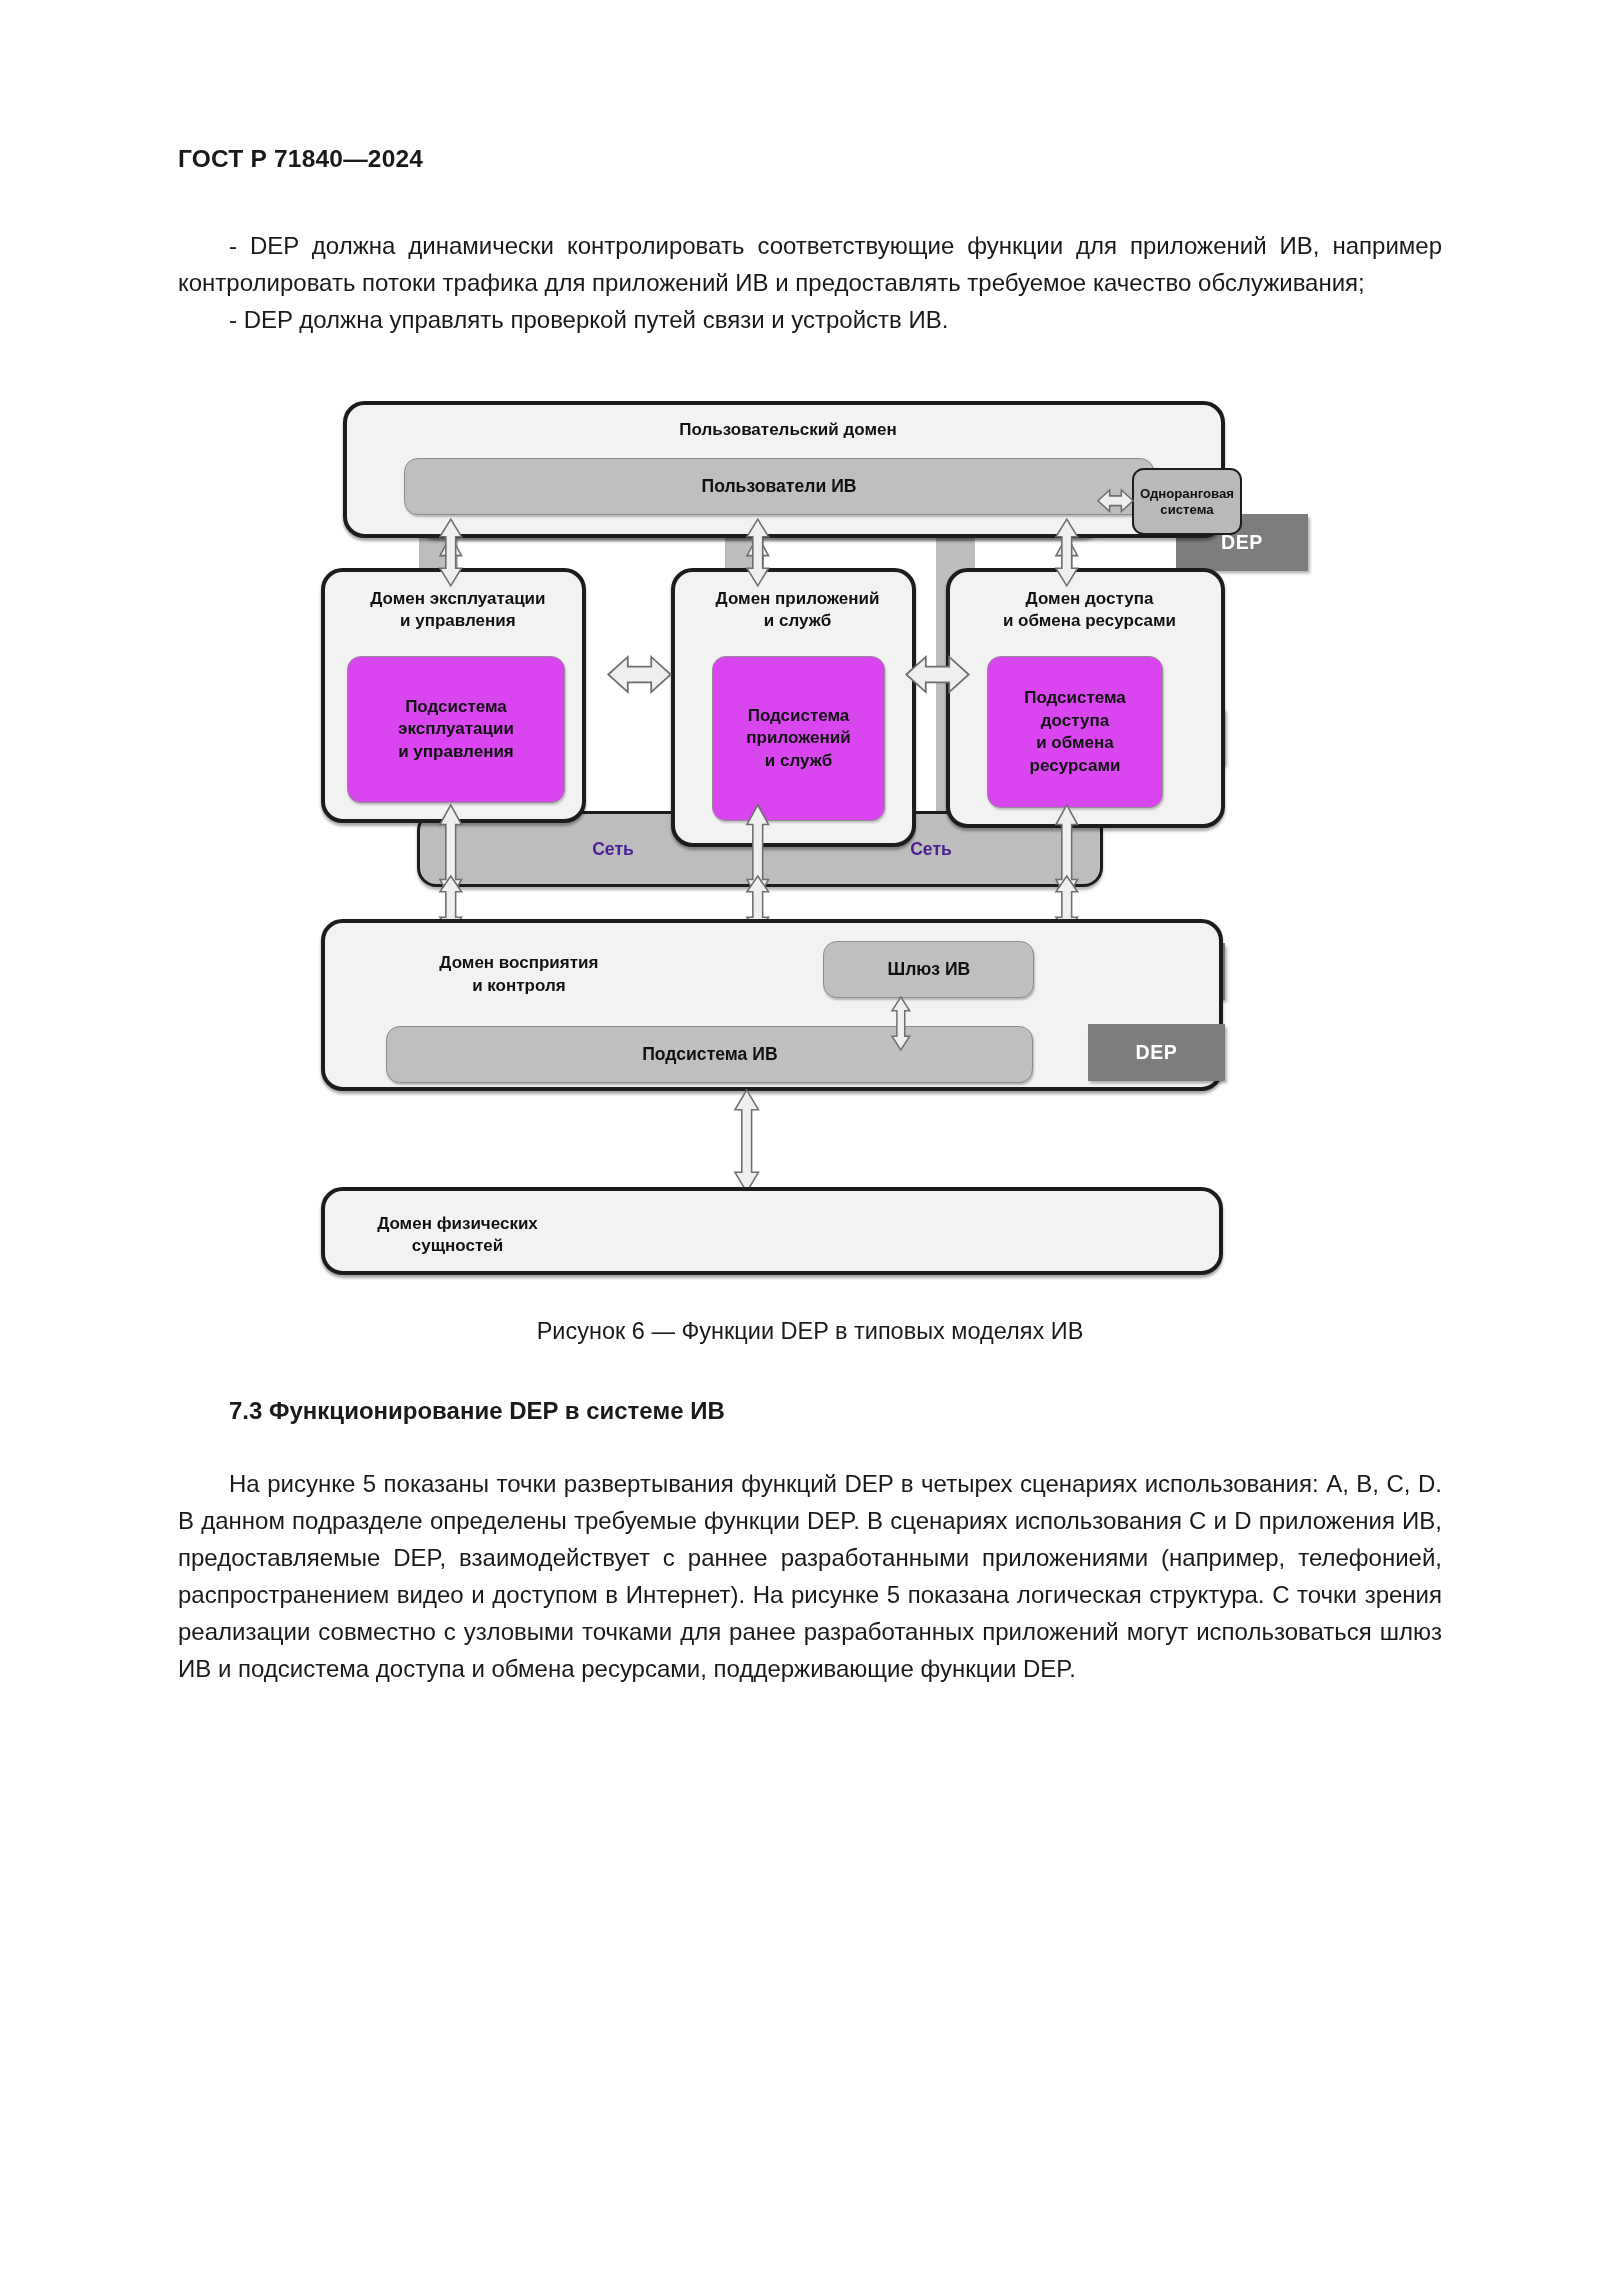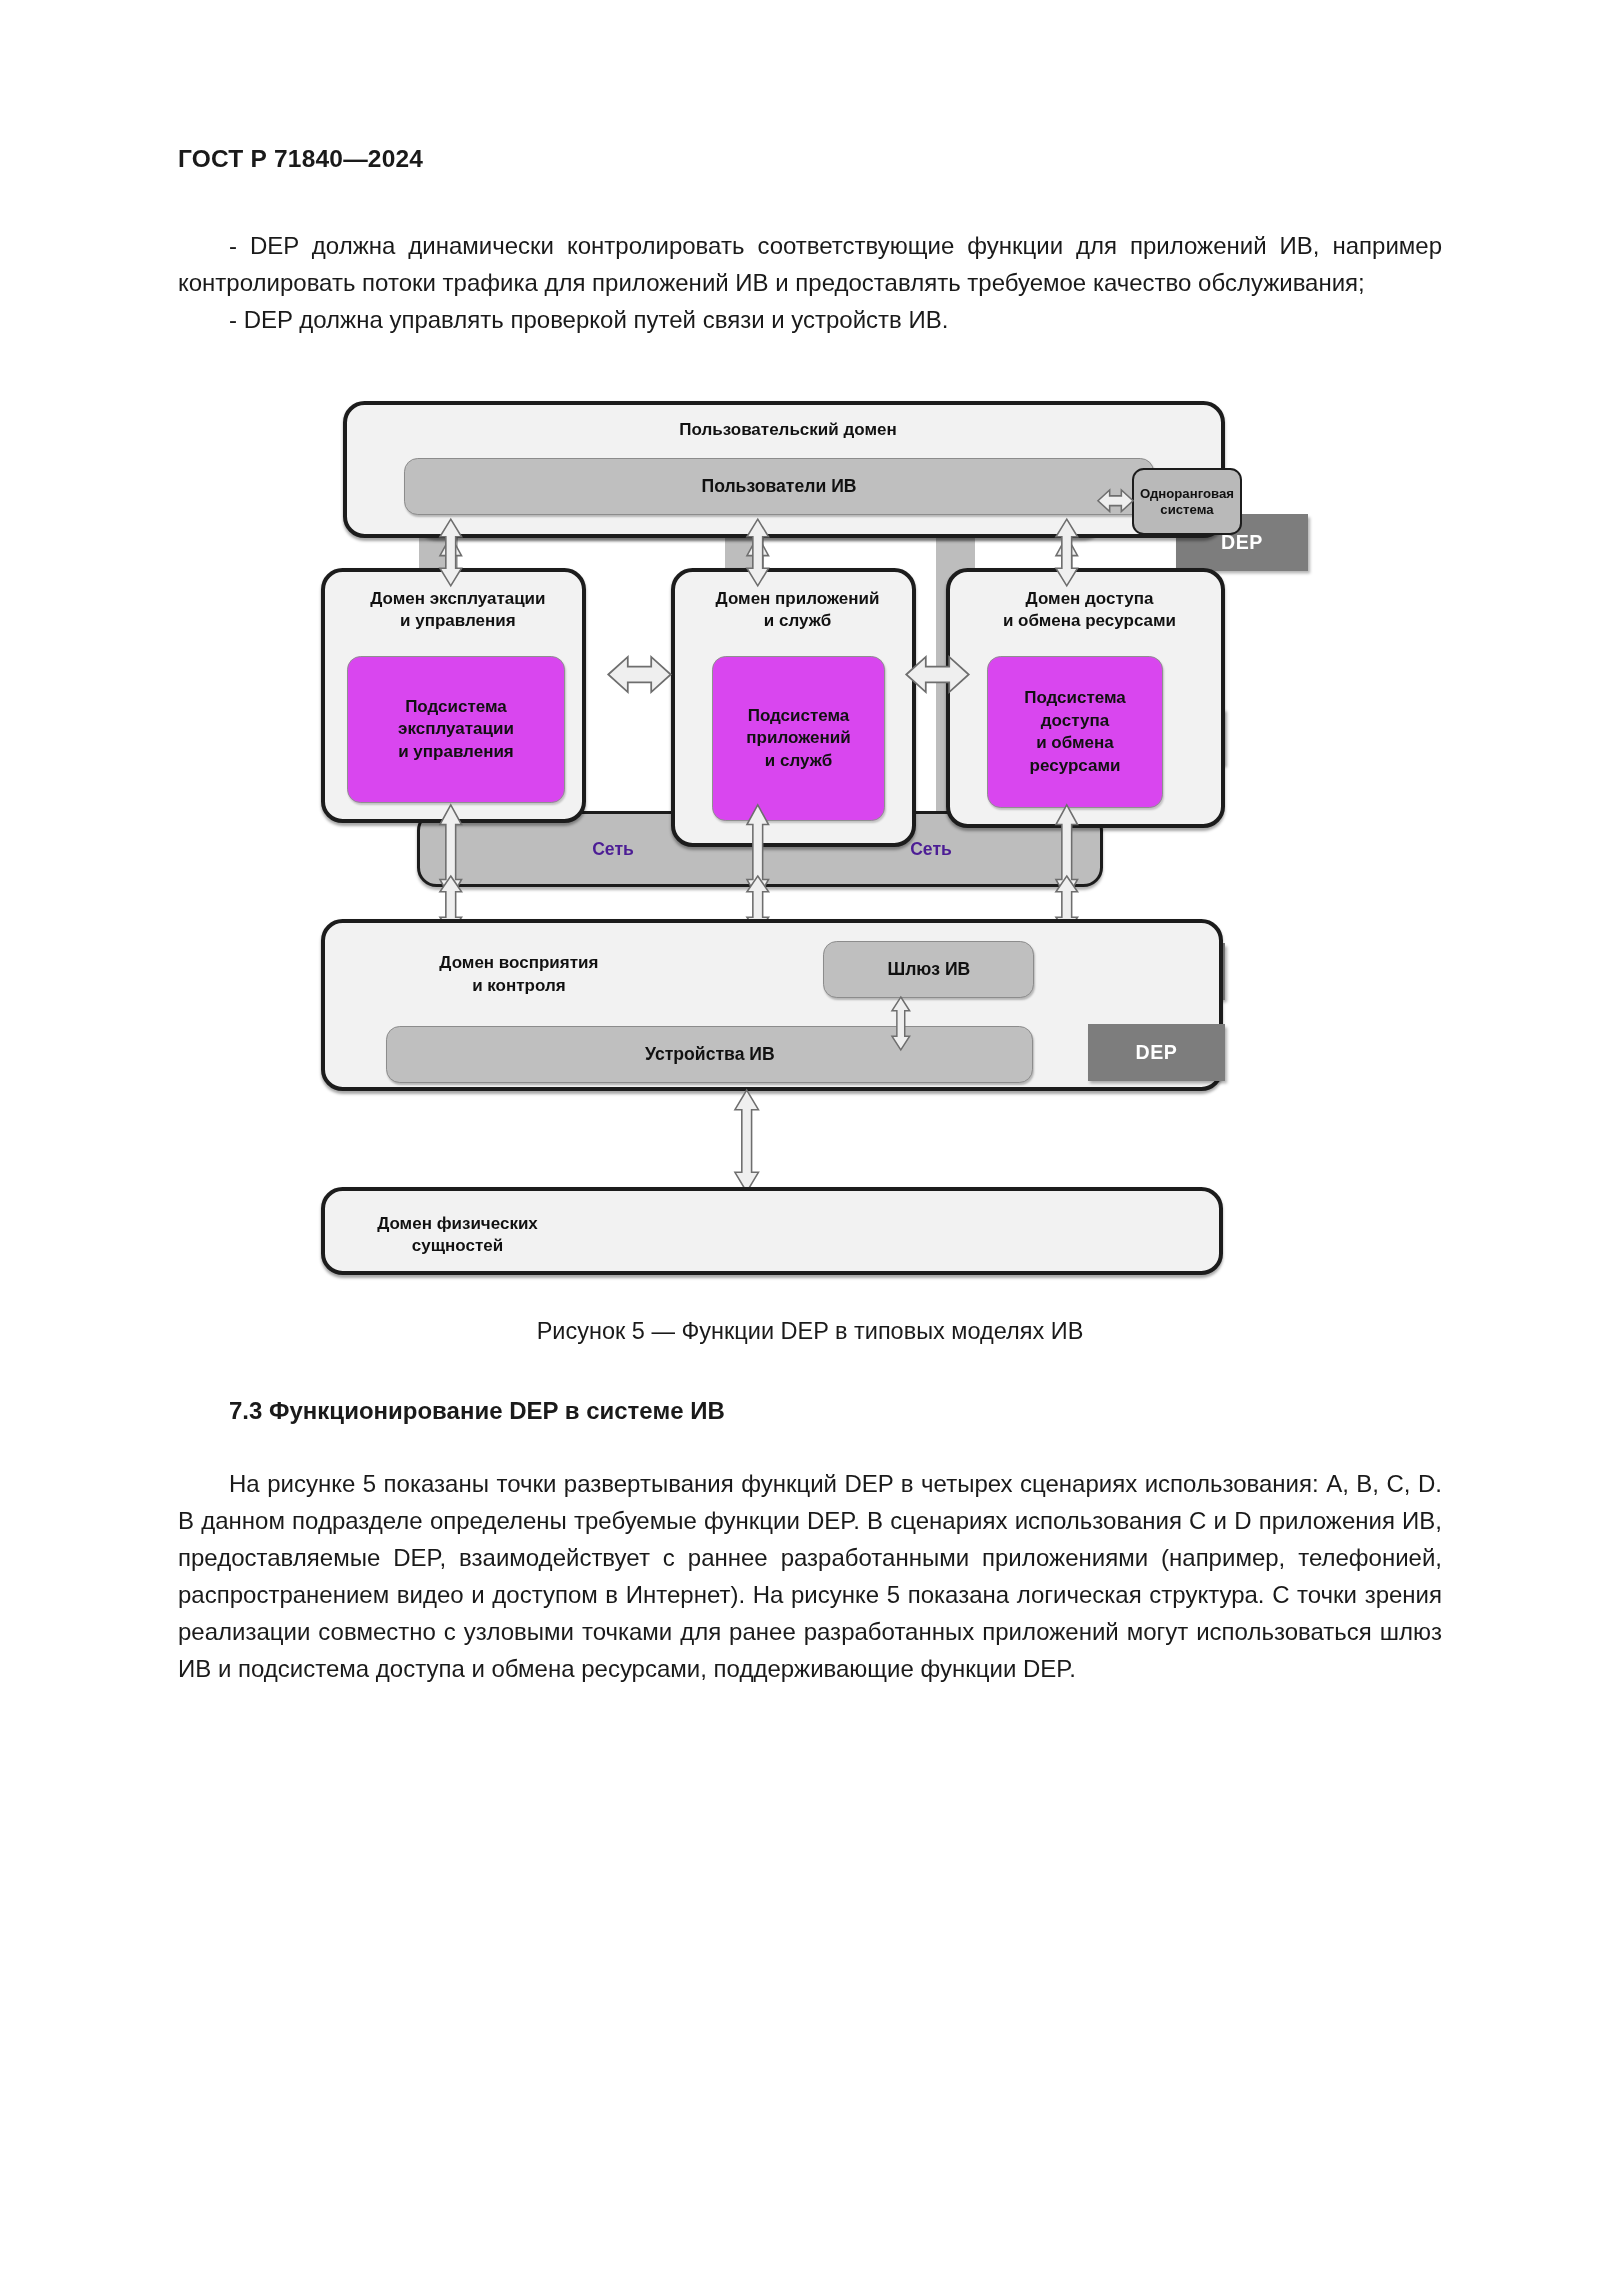--- a/index.html
+++ b/index.html
@@ -350,21 +350,21 @@
       </svg>
     </div>
 
     <div class="dep" style="left:794px; top:571px; width:137px; height:57px;">DEP</div>
     <div class="dep" style="left:794px; top:616px; width:137px; height:0px;">DEP</div>
 
     <div class="dbox" style="left:27.4px; top:547px; width:902px; height:172px;">
       <div class="dbox-label" style="left:76px; top:29px; width:235px; text-align:center;">Домен восприятия
 и контроля</div>
       <div class="bar" style="left:498px; top:17.6px; width:211px; height:57px;">Шлюз ИВ</div>
-      <div class="bar" style="left:61px; top:103px; width:647px; height:57px;">Устройства ИВ</div>
+      <div class="bar" style="left:61px; top:103px; width:647px; height:57px;">Подсистема ИВ</div>
     </div>
 
     <div class="dep" style="left:794px; top:652px; width:137px; height:57px;">DEP</div>
 
     <div class="arrow-v" style="left:596px; top:623px;">
       <svg width="21.6" height="57" viewBox="0 0 22 58">
         <polygon points="11,2 20,16 15,16 15,42 20,42 11,56 2,42 7,42 7,16 2,16" fill="#efefef" stroke="#6e6e6e" stroke-width="1.5"></polygon>
       </svg>
     </div>
 
@@ -374,21 +374,21 @@
       </svg>
     </div>
 
     <div class="dbox" style="left:27.4px; top:815px; width:902px; height:88px;">
       <div class="dbox-label" style="left:19.6px; top:21.6px; width:225px; text-align:center;">Домен физических
 сущностей</div>
     </div>
 
   </div>
 
-  <div class="fig-caption">Рисунок 5 — Функции DEP в типовых моделях ИВ</div>
+  <div class="fig-caption">Рисунок 6 — Функции DEP в типовых моделях ИВ</div>
 
   <div class="section-heading">7.3 Функционирование DEP в системе ИВ</div>
 
   <div class="text-col section-body">
     <p class="para-lead" style="margin:0">На рисунке 5 показаны точки развертывания функций DEP в четырех сценариях использования: A, B, C, D. В данном подразделе определены требуемые функции DEP. В сценариях использования C и D приложения ИВ, предоставляемые DEP, взаимодействует с раннее разработанными приложениями (например, телефонией, распространением видео и доступом в Интернет). На рисунке 5 показана логическая структура. С точки зрения реализации совместно с узловыми точками для ранее разработанных приложений могут использоваться шлюз ИВ и подсистема доступа и обмена ресурсами, поддерживающие функции DEP.</p>
   </div>
 
   <div class="page-number">6</div>
 
 </div>

